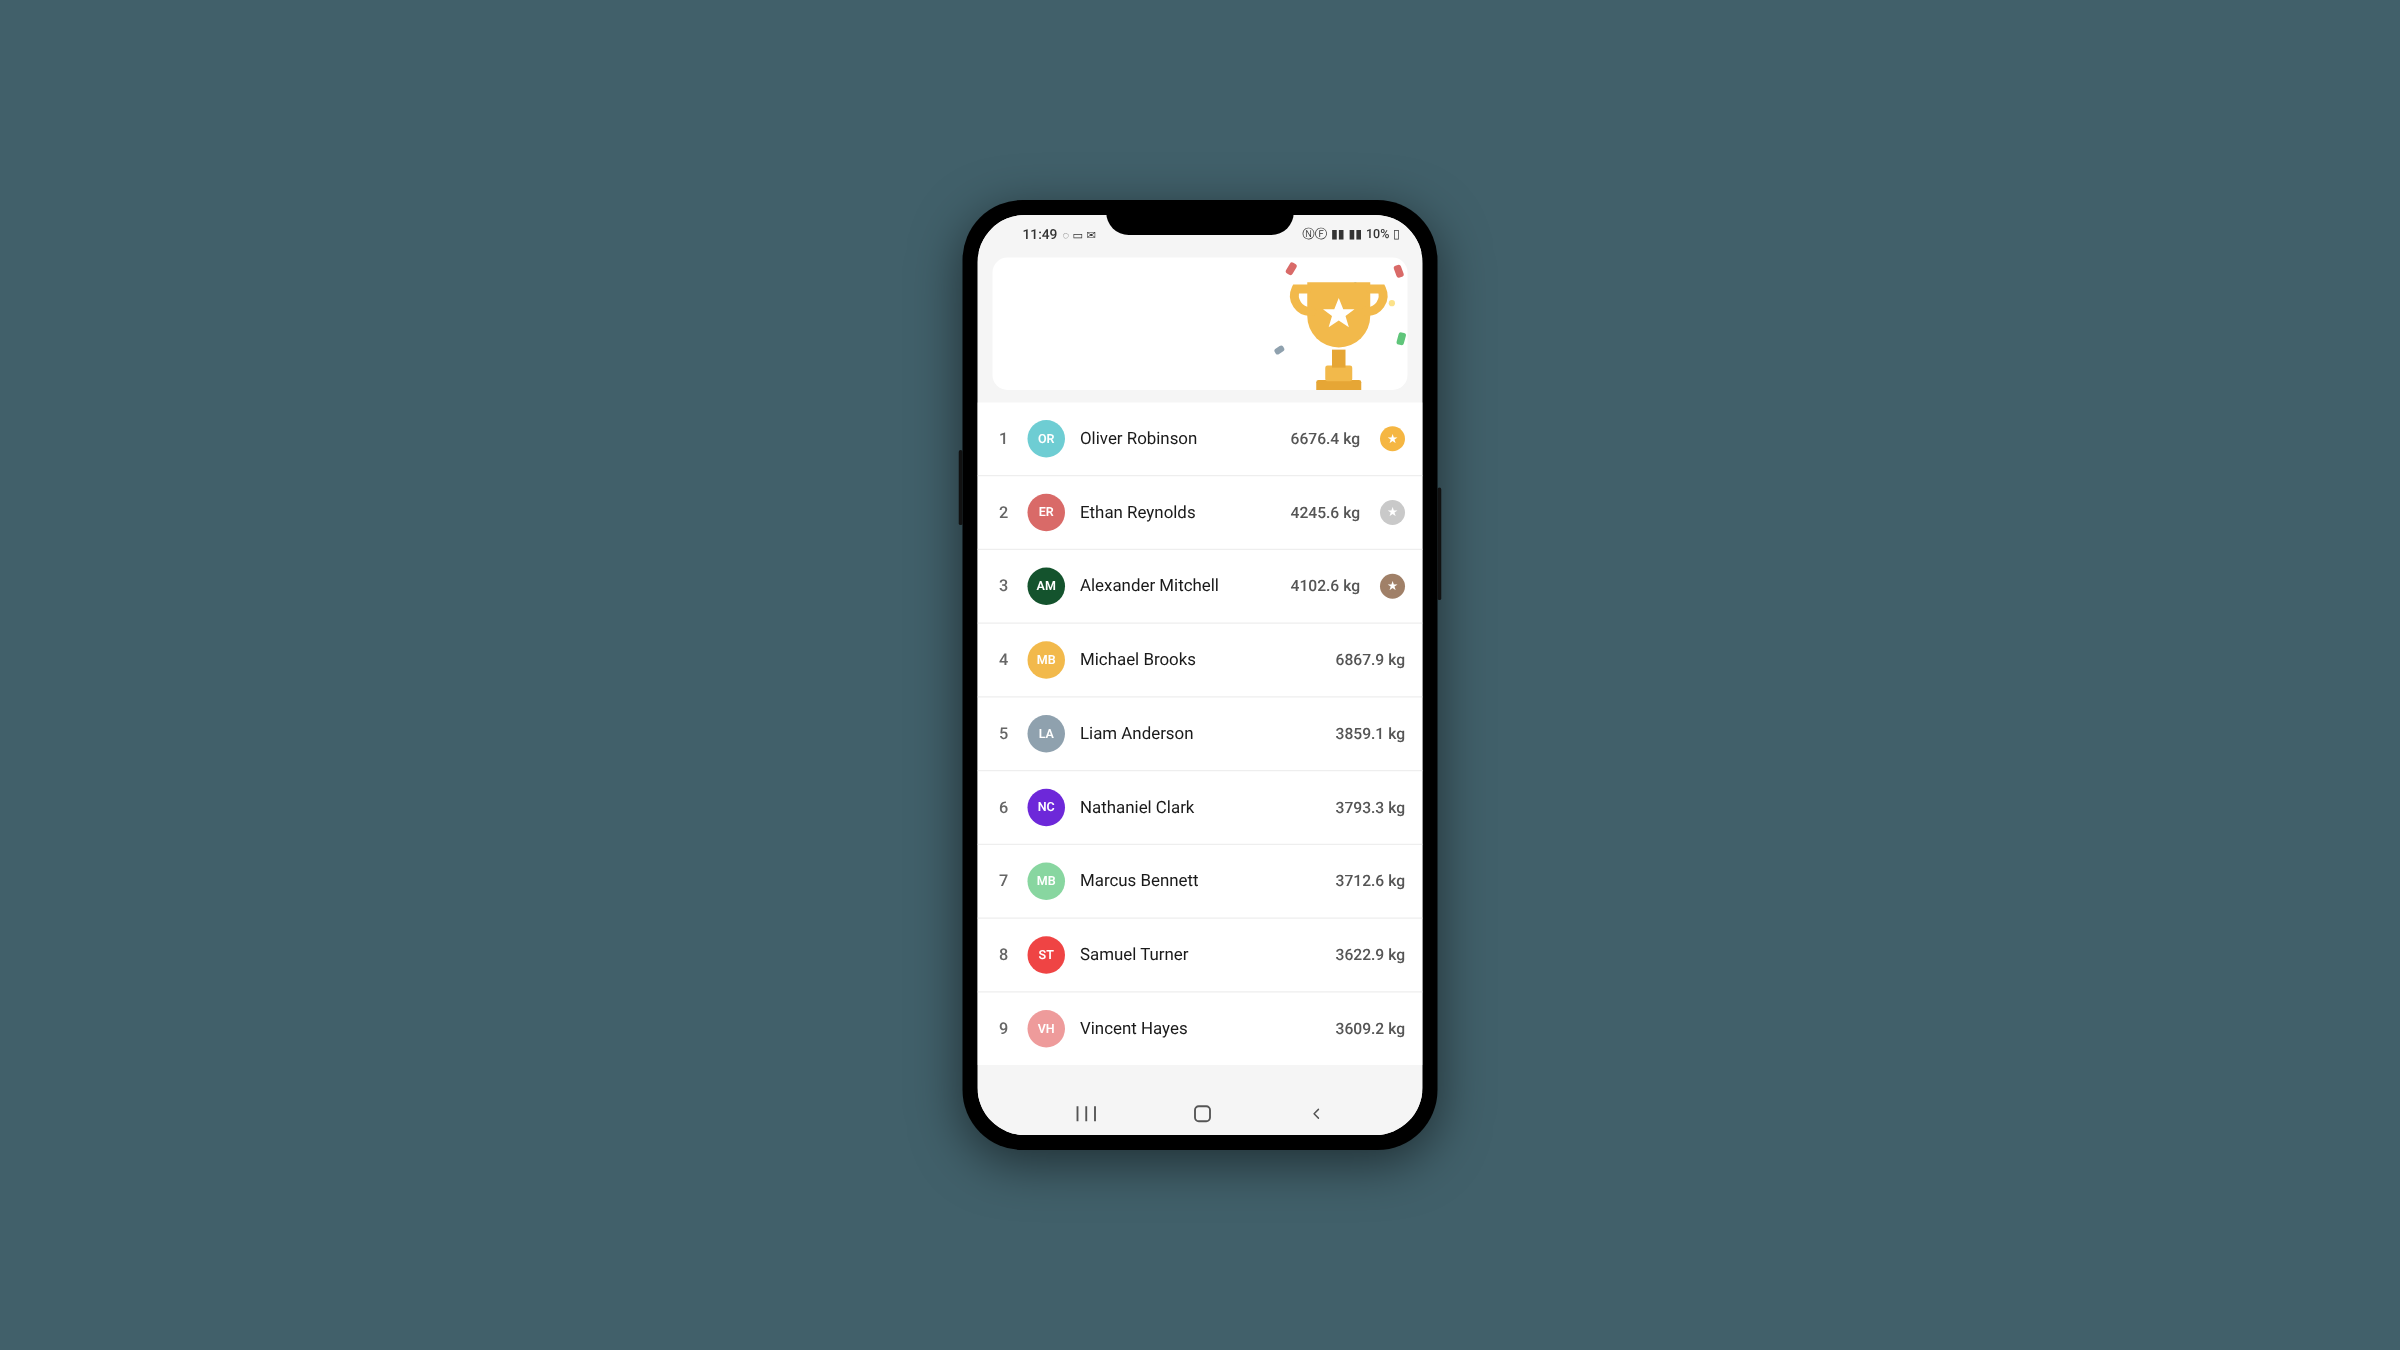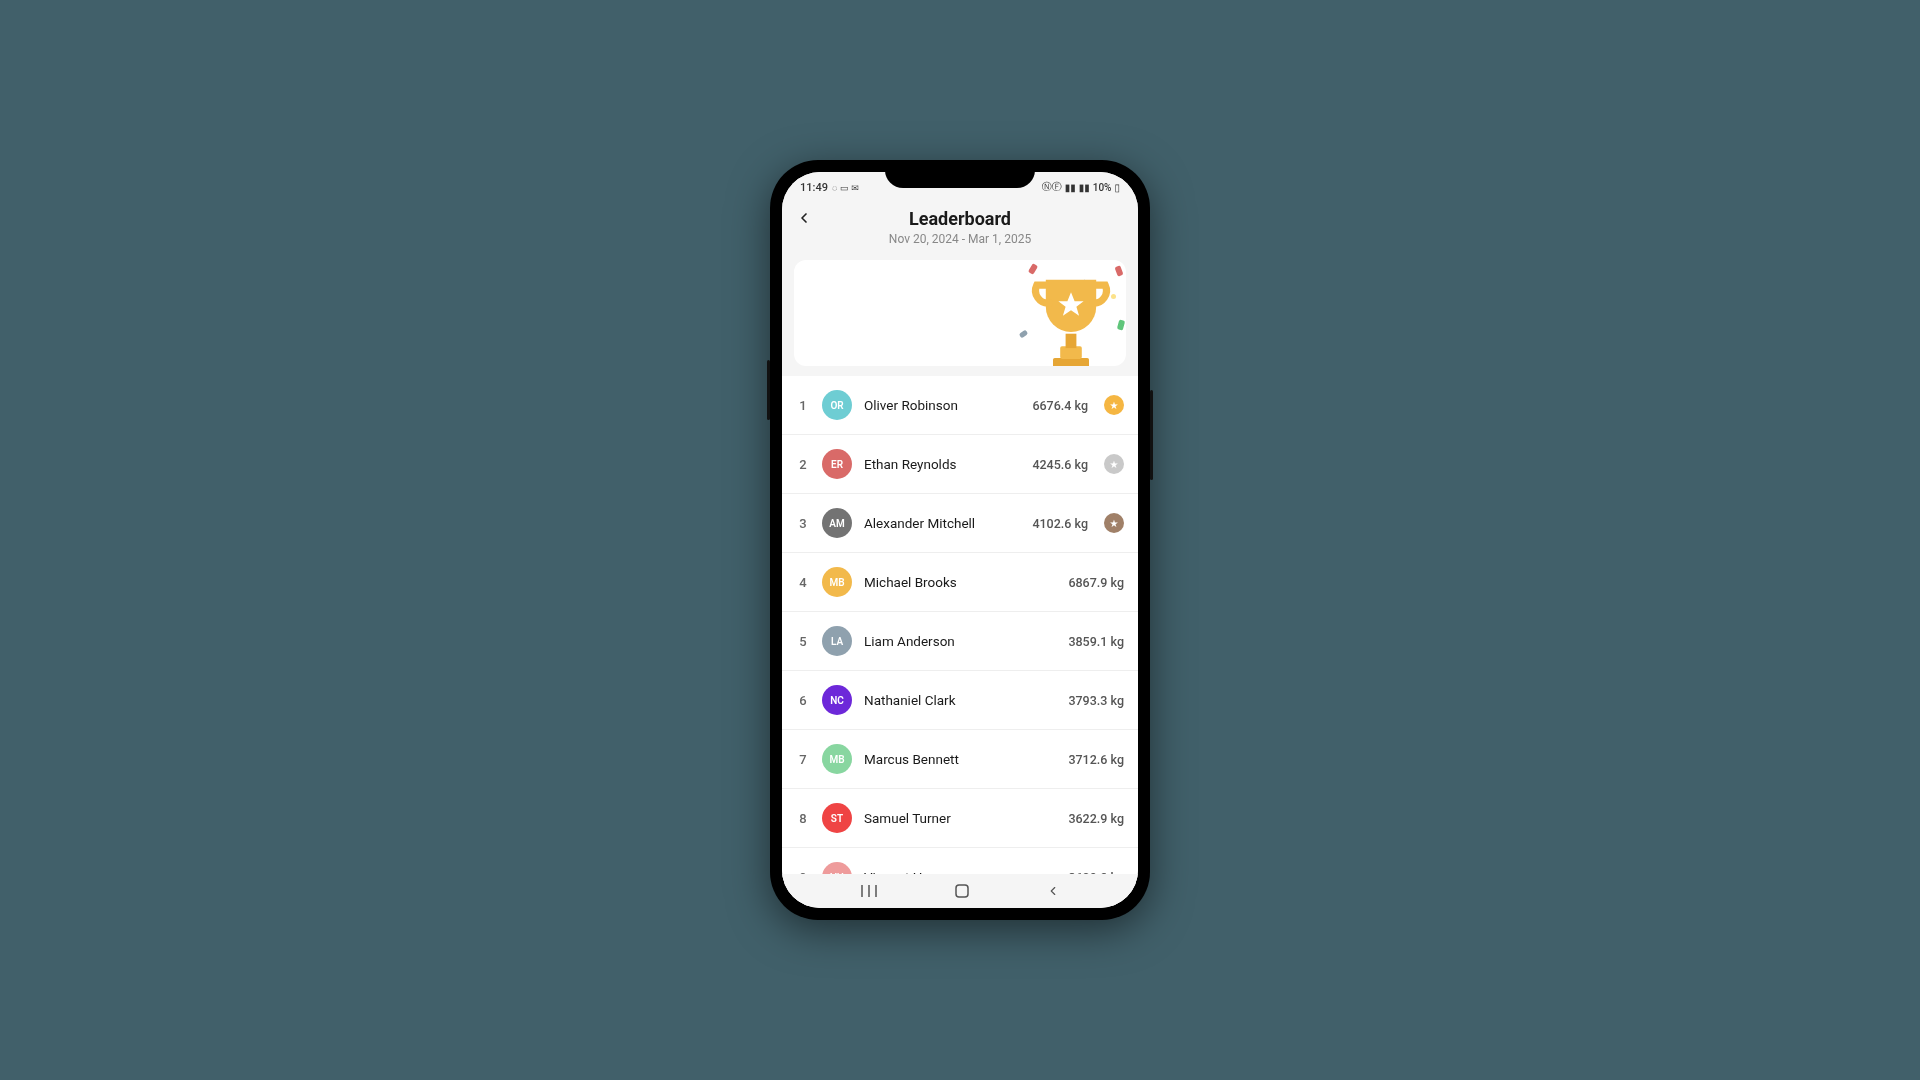--- a/index.html
+++ b/index.html
@@ -59,21 +59,21 @@
     height: 30px;
     display: flex;
     align-items: center;
     justify-content: space-between;
     padding: 0 18px;
     font-size: 11px;
     font-weight: 500;
     color: #333;
     background: #f5f5f5;
   }
-  .status-left { display: flex; align-items: center; gap: 4px; }
+  .status-left { display: flex; align-items: center; gap: 4px; margin-left: 18px; }
   .status-right { display: flex; align-items: center; gap: 3px; font-size: 10px; }
   .status-icons span { font-size: 9px; }
 
   
   .header {
     text-align: center;
     padding: 6px 16px 10px;
     position: relative;
     background: #f5f5f5;
   }
@@ -222,29 +222,20 @@
       </div>
       <div class="status-right">
         <span>ⓃⒻ</span>
         <span>▮▮</span>
         <span>▮▮</span>
         <span>10%</span>
         <span>▯</span>
       </div>
     </div>
 
-    <div class="header">
-      <div class="back-btn">
-        <svg width="16" height="16" viewBox="0 0 24 24" fill="none" stroke="#222" stroke-width="2.5" stroke-linecap="round" stroke-linejoin="round">
-            <polyline points="15 18 9 12 15 6"></polyline>
-          </svg>
-      </div>
-      <h1>Leaderboard</h1>
-      <div class="dates">Nov 20, 2024 - Mar 1, 2025</div>
-    </div>
 
     <div class="banner">
 
       <span class="confetti" style="background:#d96a68; right:4px; top:6px; transform:rotate(-20deg);"></span>
       <span class="confetti" style="background:#d96a68; right:90px; top:4px; transform:rotate(30deg);"></span>
       <span class="confetti" style="background:#6fa8d9; right:38px; top:20px; transform:rotate(-35deg);"></span>
       <span class="confetti" style="background:#8fa1ae; right:100px; top:70px; transform:rotate(55deg); width:5px; height:8px;"></span>
       <span class="confetti" style="background:#5fc57a; right:2px; top:60px; transform:rotate(15deg);"></span>
       <span class="confetti" style="background:#fce28a; right:10px; top:34px; width:5px; height:5px; border-radius:50%;"></span>
 
@@ -269,21 +260,21 @@
         </div>
         <div class="row">
           <div class="rank">2</div>
           <div class="avatar" style="background: rgb(217, 106, 104);">ER</div>
           <div class="name">Ethan Reynolds</div>
           <div class="value">4245.6 kg</div>
           <div class="medal" style="background: rgb(201, 201, 201);">★</div>
         </div>
         <div class="row">
           <div class="rank">3</div>
-          <div class="avatar" style="background: #737373;">AM</div>
+          <div class="avatar" style="background: #14532d;">AM</div>
           <div class="name">Alexander Mitchell</div>
           <div class="value">4102.6 kg</div>
           <div class="medal" style="background: rgb(160, 128, 104);">★</div>
         </div>
         <div class="row">
           <div class="rank">4</div>
           <div class="avatar" style="background: rgb(242, 185, 75);">MB</div>
           <div class="name">Michael Brooks</div>
           <div class="value">6867.9 kg</div>
         </div>

